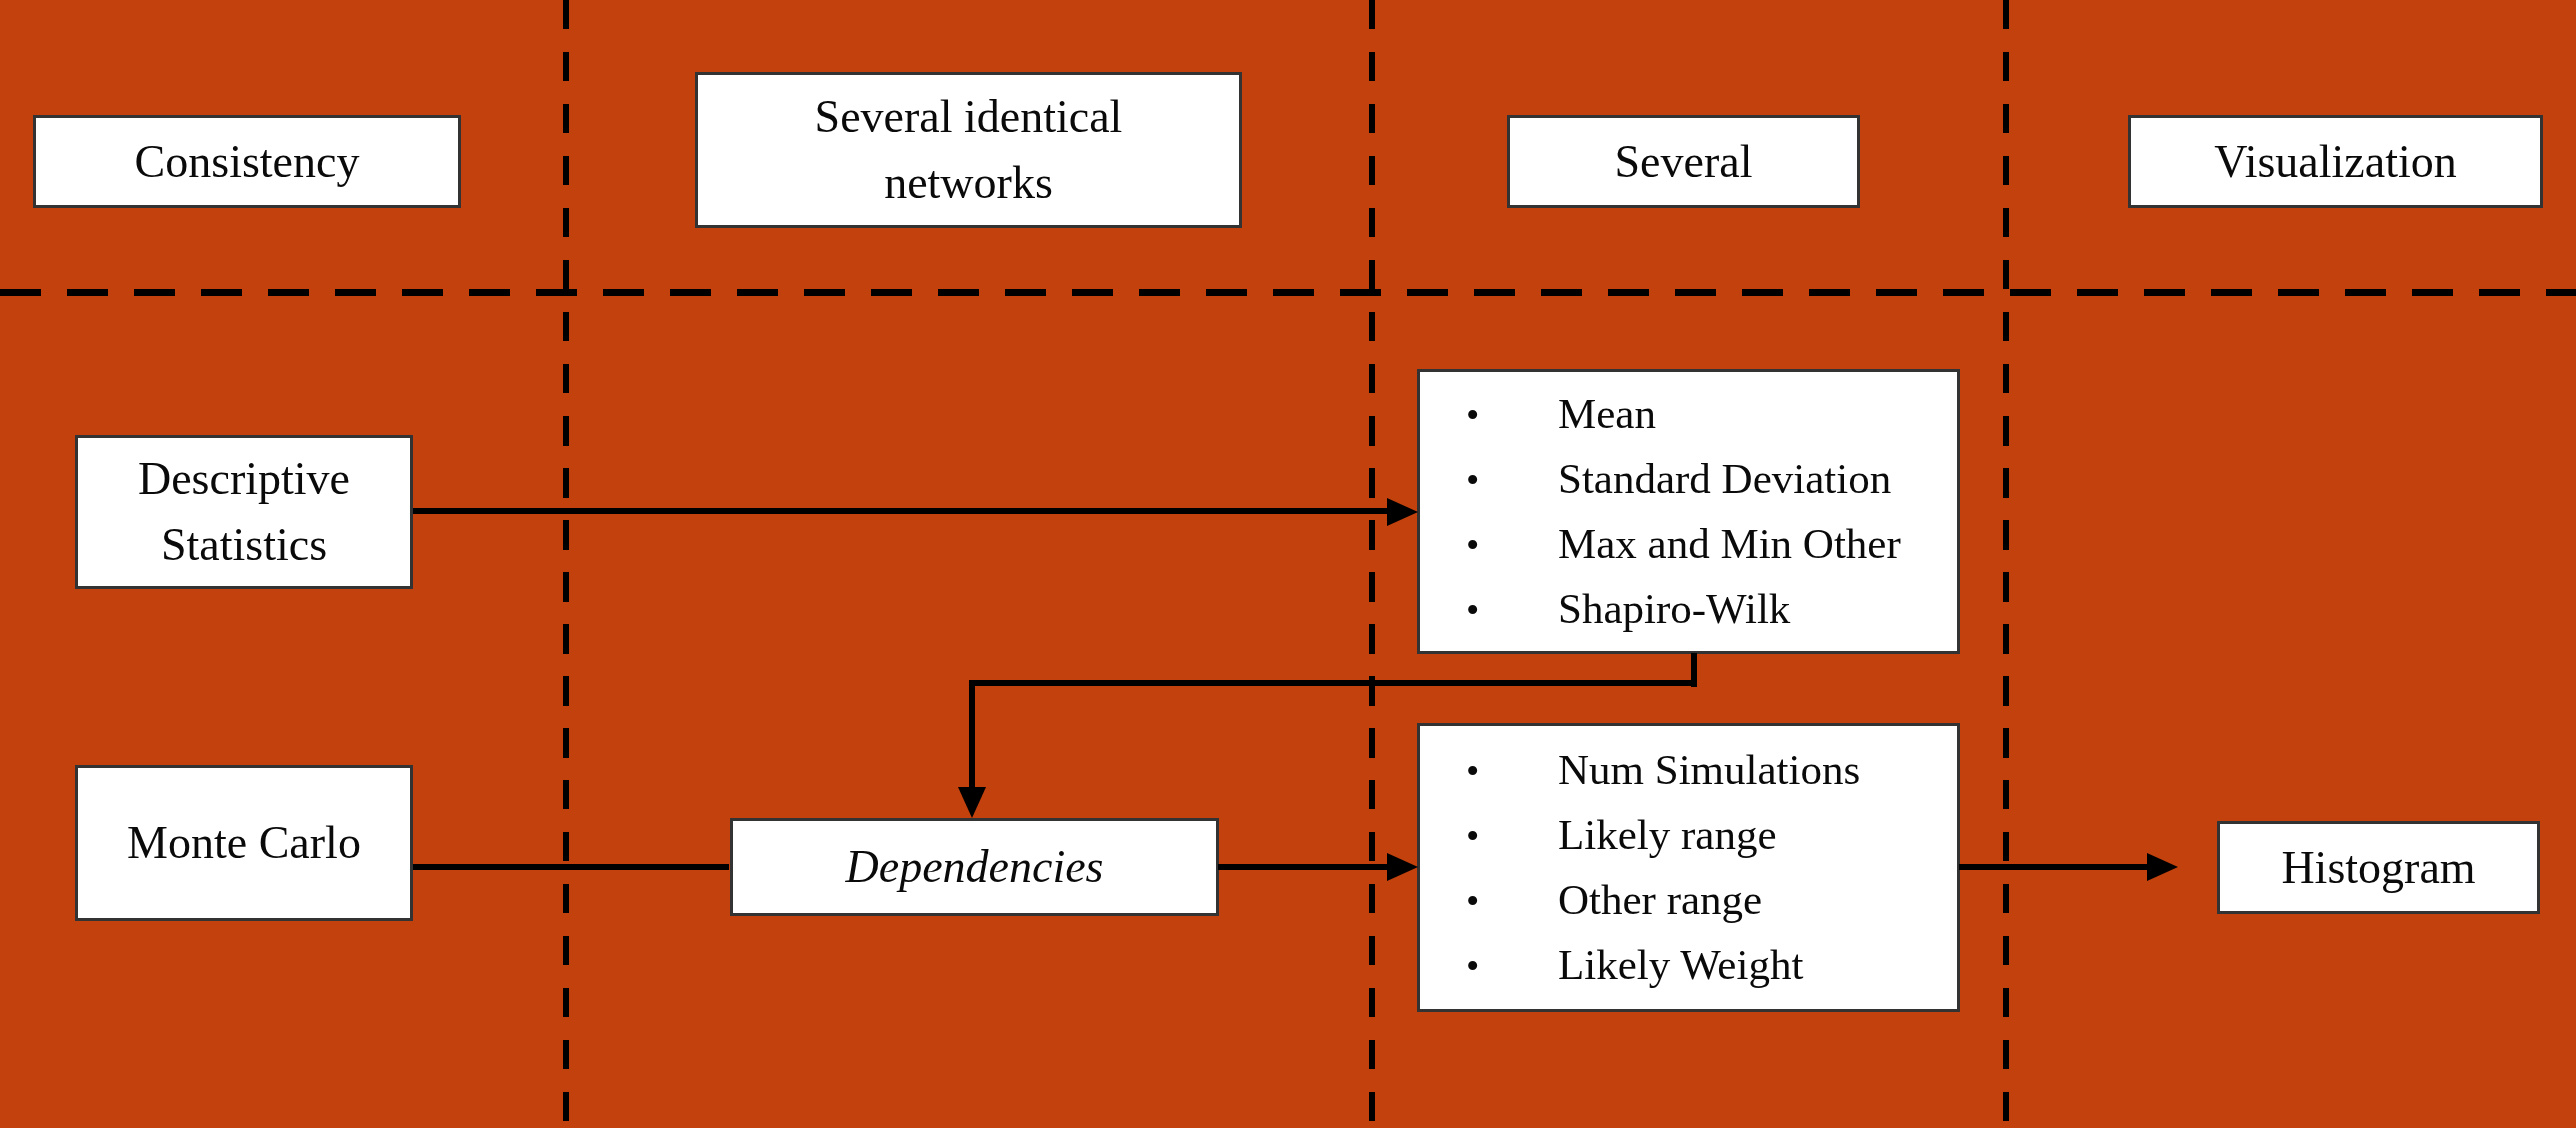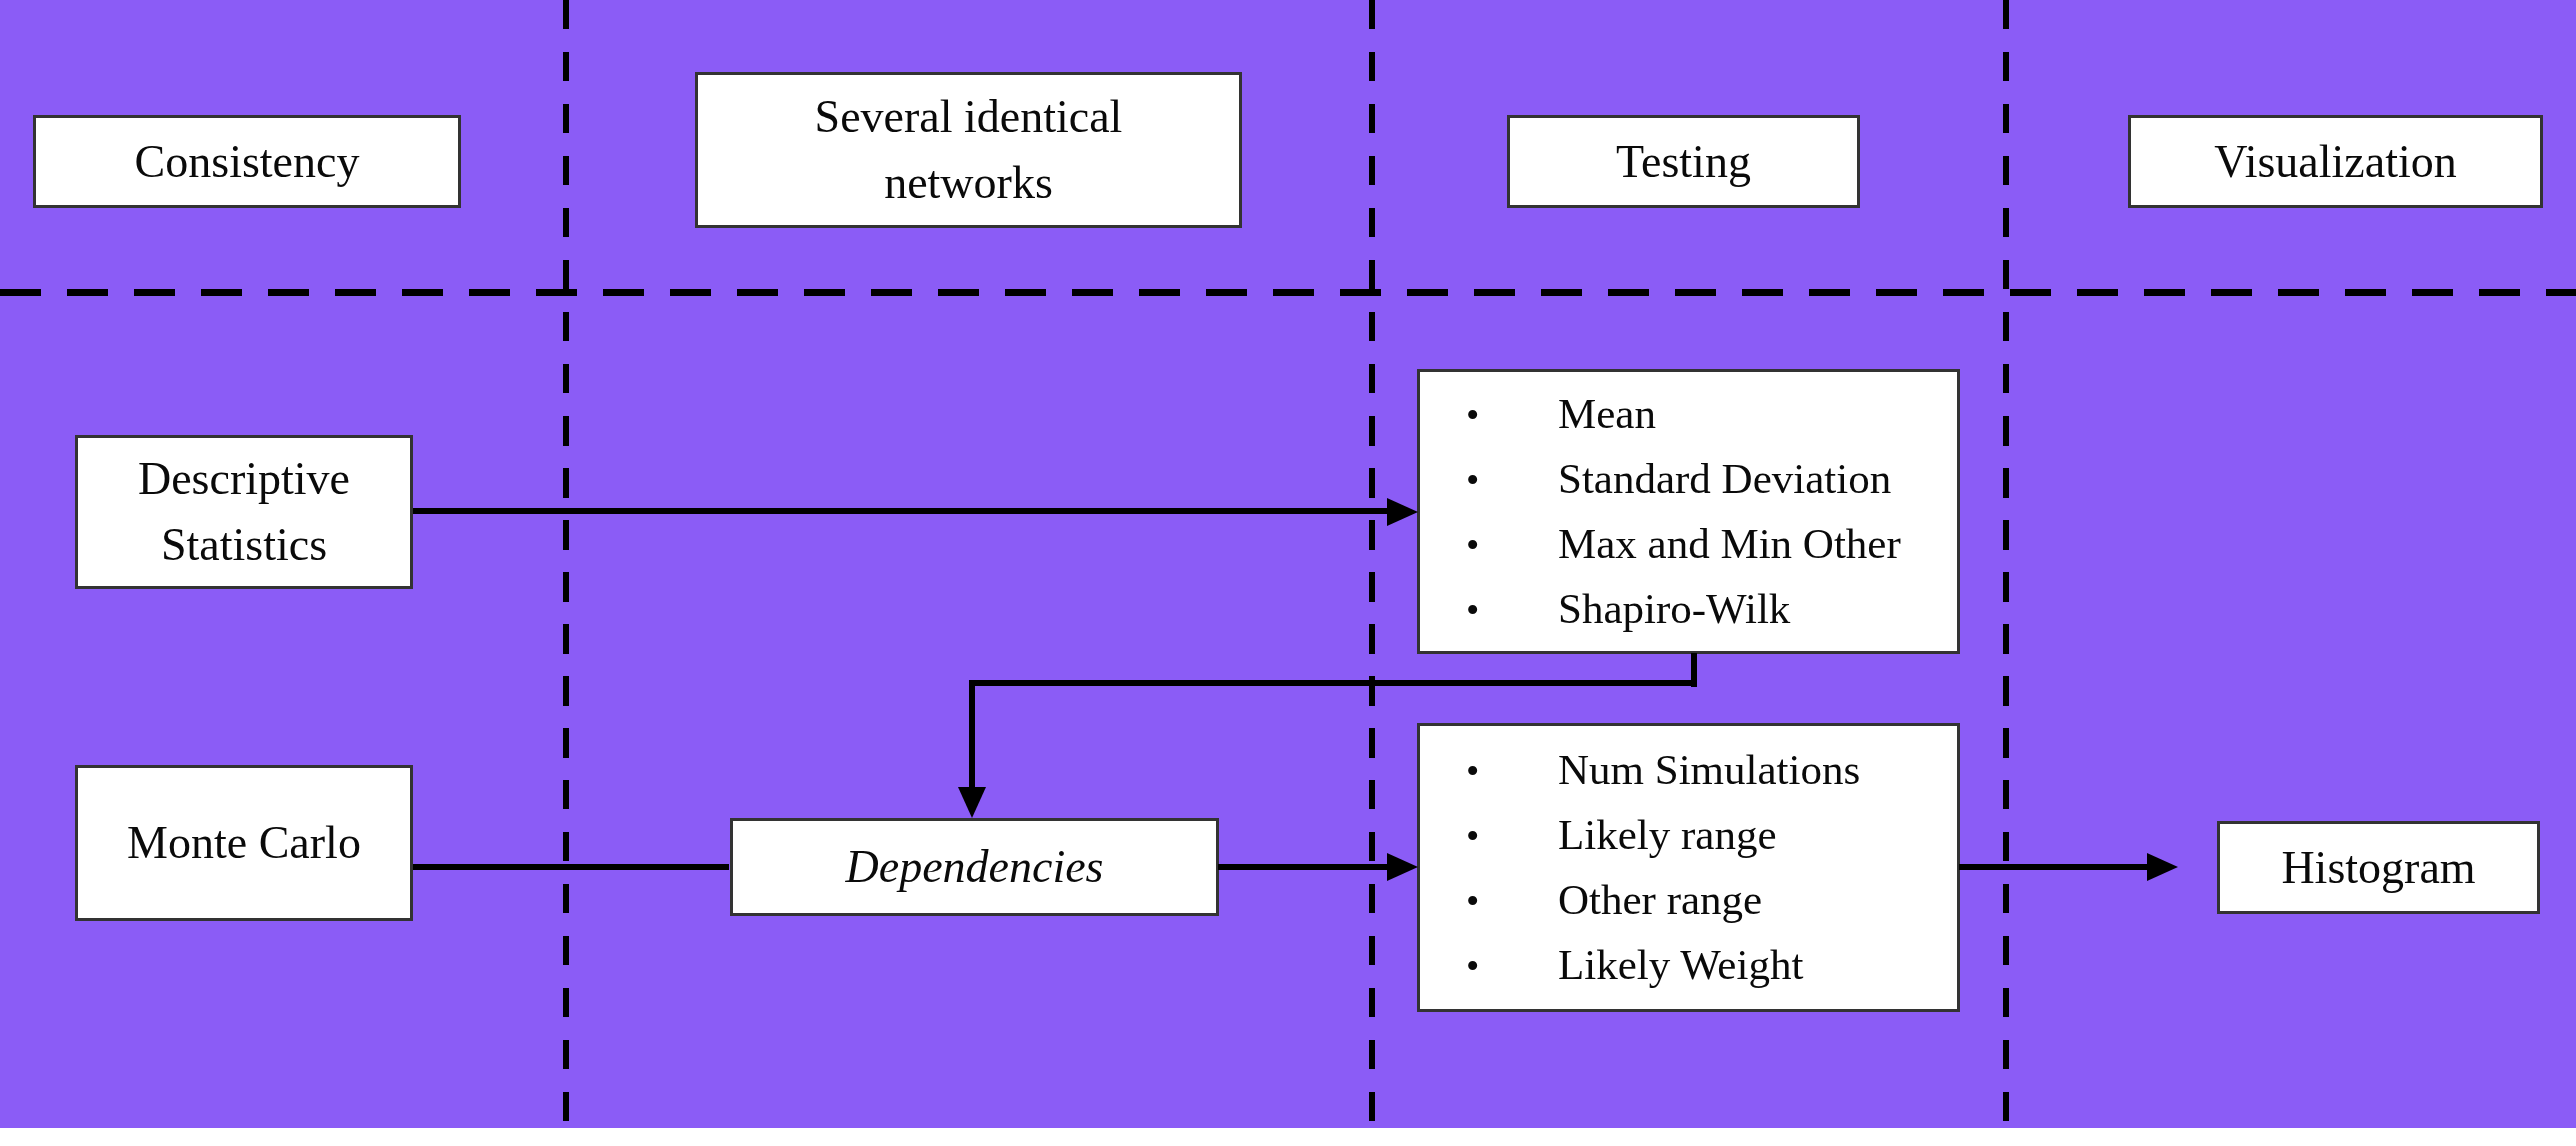--- a/index.html
+++ b/index.html
@@ -4,21 +4,21 @@
 <style>
   html, body {
     margin: 0;
     padding: 0;
     background: #ffffff;
   }
   .diagram {
     position: relative;
     width: 2576px;
     height: 1128px;
-    background: #8b5cf6;
+    background: #c2410c;
     overflow: hidden;
     font-family: "Liberation Serif", "DejaVu Serif", serif;
     color: #0a0a0a;
   }
 
   
   .vdash {
     position: absolute;
     top: 0;
     width: 5.7px;
@@ -112,21 +112,21 @@
   <div class="box" style="left:33px; top:115px; width:428px; height:93px;">
     <span>Consistency</span>
   </div>
 
   <div class="box" style="left:695px; top:72px; width:547px; height:156px;">
     <span>Several identical</span>
     <span>networks</span>
   </div>
 
   <div class="box" style="left:1507px; top:115px; width:353px; height:93px;">
-    <span>Testing</span>
+    <span>Several</span>
   </div>
 
   <div class="box" style="left:2128px; top:115px; width:415px; height:93px;text-align:center;">
     <span>Visualization</span>
   </div>
 
   <div class="box" style="left:75px; top:435px; width:338px; height:154px;">
     <span>Descriptive</span>
     <span>Statistics</span>
   </div>

